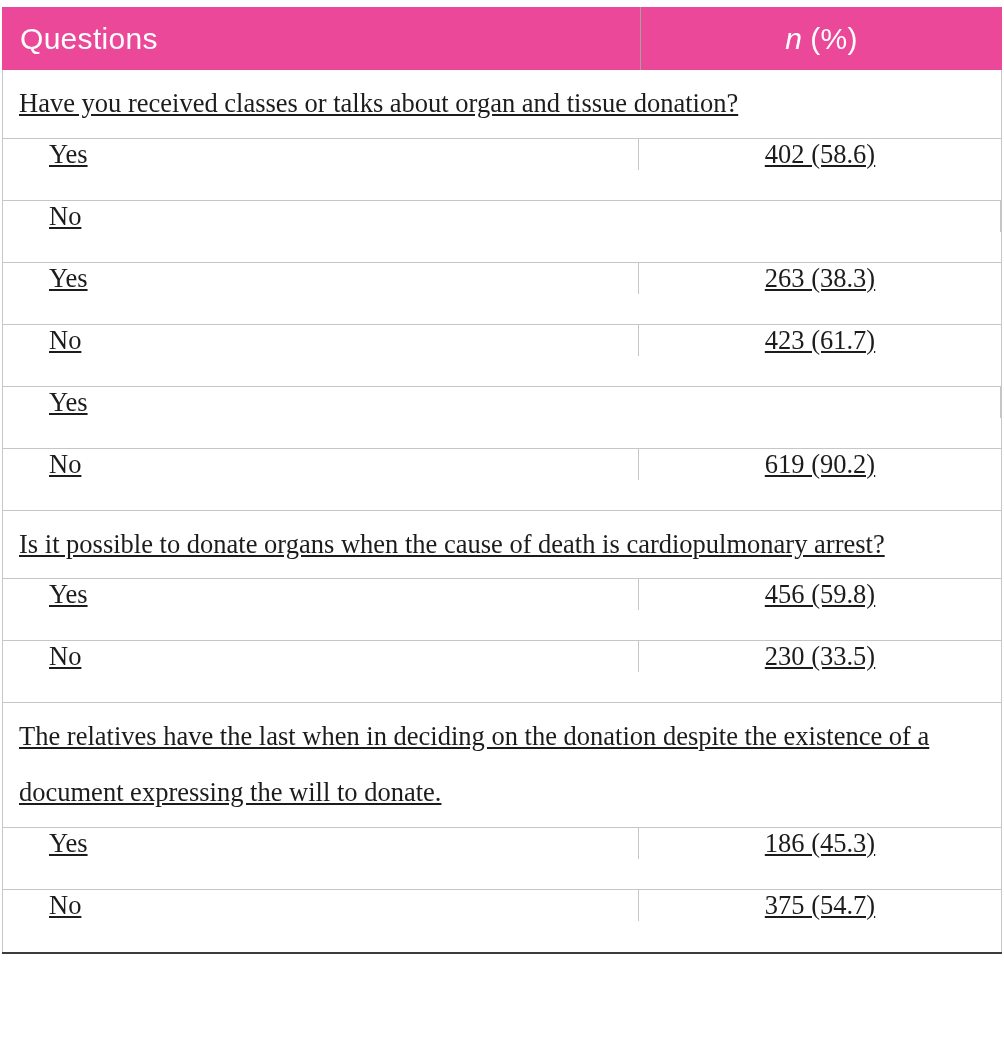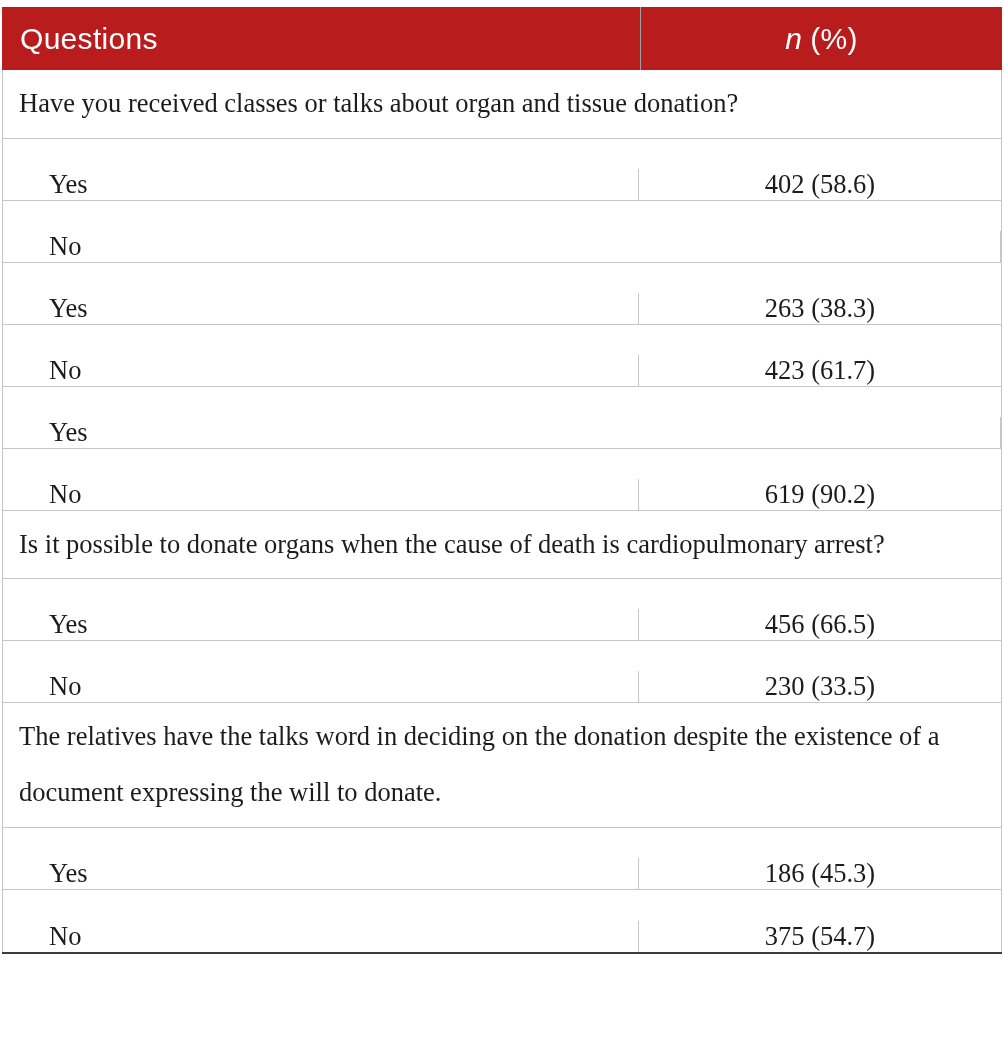--- a/index.html
+++ b/index.html
@@ -9,21 +9,21 @@
     height: 1062px;
     padding: 7px 2px 0 2px;
     font-family: "Liberation Serif", serif;
     color: #1c1c1c;
     overflow: hidden;
   }
 
   
   .thead {
     display: flex;
-    background: #b91c1c;
+    background: #ec4899;
     color: #ffffff;
     min-height: 63px;
     align-items: center;
     font-family: "Liberation Sans", sans-serif;
     font-size: 30px;
     letter-spacing: 0.3px;
   }
   .th-q {
     flex: 1;
     padding-left: 18px;
@@ -40,26 +40,27 @@
     border-left: 1px solid #a2a2a2;
   }
   .ital { font-style: italic; margin-right: 8px; }
 
   
   .tbody {
     border-bottom: 2px solid #3c3c3c;
   }
   .row {
     display: flex;
-    align-items: flex-end;
+    align-items: flex-start;
     min-height: 62px;
     border-left: 1px solid #c6c6c6;
     border-right: 1px solid #c6c6c6;
     border-bottom: 1px solid #c6c6c6;
     font-size: 26.5px;
+    text-decoration: underline;
   }
   .row:last-child { border-bottom: none; }
 
   .q-row .q-text {
     flex: 1;
     display: flex;
     align-items: center;
     padding: 6px 16px;
     line-height: 2.1;
   }
@@ -119,29 +120,29 @@
     <div class="row">
       <div class="cell-label">No</div>
       <div class="cell-value">619 (90.2)</div>
     </div>
 
     <div class="row q-row">
       <div class="q-text">Is it possible to donate organs when the cause of death is cardiopulmonary arrest?</div>
     </div>
     <div class="row">
       <div class="cell-label">Yes</div>
-      <div class="cell-value">456 (66.5)</div>
+      <div class="cell-value">456 (59.8)</div>
     </div>
     <div class="row">
       <div class="cell-label">No</div>
       <div class="cell-value">230 (33.5)</div>
     </div>
 
     <div class="row q-row">
-      <div class="q-text">The relatives have the talks word in deciding on the donation despite the existence of a document expressing the will to donate.</div>
+      <div class="q-text">The relatives have the last when in deciding on the donation despite the existence of a document expressing the will to donate.</div>
     </div>
     <div class="row">
       <div class="cell-label">Yes</div>
       <div class="cell-value">186 (45.3)</div>
     </div>
     <div class="row">
       <div class="cell-label">No</div>
       <div class="cell-value">375 (54.7)</div>
     </div>
 

